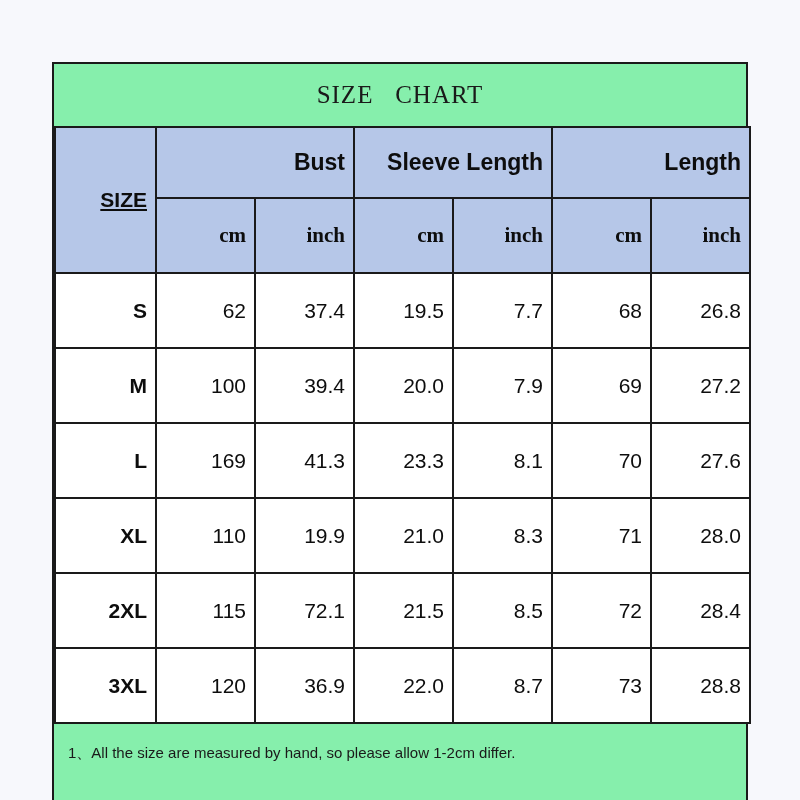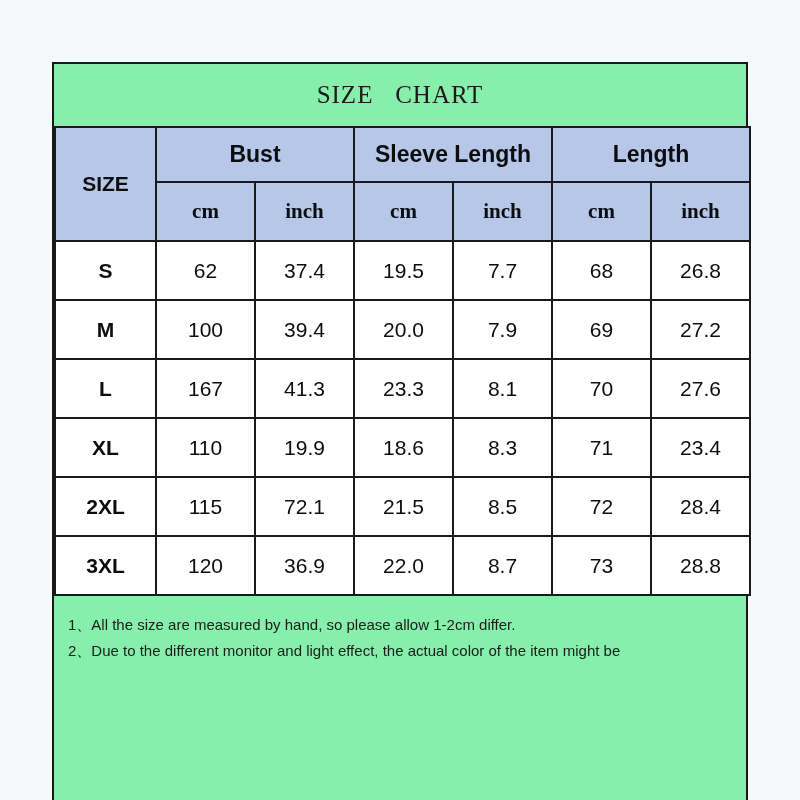--- a/index.html
+++ b/index.html
@@ -36,42 +36,43 @@
     white-space: pre;
   }
   table.size-table {
     border-collapse: collapse;
     table-layout: fixed;
     width: 100%;
   }
   table.size-table td,
   table.size-table th {
     border: 2px solid #1a1a1a;
-    text-align: center;
+    text-align: right;
     vertical-align: middle;
     color: #0d0d0d;
-    padding: 0;
+    padding: 8px;
   }
   .head-cell {
     background: #b6c7e8;
     font-weight: bold;
   }
   .group-head {
     font-size: 23px;
     height: 53px;
   }
   .unit-head {
     font-size: 21px;
     height: 57px;
     font-family: Liberation Serif, serif;
   }
   .size-head {
     font-size: 21px;
     height: 110px;
     font-weight: bold;
+    text-decoration: underline;
   }
   .data-row td {
     height: 57px;
     font-size: 21px;
     background: #ffffff;
   }
   .data-row td.size-label {
     font-weight: bold;
     font-size: 21px;
   }
@@ -145,35 +146,35 @@
         <td class="size-label">M</td>
         <td>100</td>
         <td>39.4</td>
         <td>20.0</td>
         <td>7.9</td>
         <td>69</td>
         <td>27.2</td>
       </tr>
       <tr class="data-row">
         <td class="size-label">L</td>
-        <td>167</td>
+        <td>169</td>
         <td>41.3</td>
         <td>23.3</td>
         <td>8.1</td>
         <td>70</td>
         <td>27.6</td>
       </tr>
       <tr class="data-row">
         <td class="size-label">XL</td>
         <td>110</td>
         <td>19.9</td>
-        <td>18.6</td>
+        <td>21.0</td>
         <td>8.3</td>
         <td>71</td>
-        <td>23.4</td>
+        <td>28.0</td>
       </tr>
       <tr class="data-row">
         <td class="size-label">2XL</td>
         <td>115</td>
         <td>72.1</td>
         <td>21.5</td>
         <td>8.5</td>
         <td>72</td>
         <td>28.4</td>
       </tr>
@@ -184,16 +185,15 @@
         <td>22.0</td>
         <td>8.7</td>
         <td>73</td>
         <td>28.8</td>
       </tr>
     </tbody>
   </table>
 
   <div id="note-area">
     <div class="note-line">1、All the size are measured by hand, so please allow 1-2cm differ.</div>
-    <div class="note-line">2、Due to the different monitor and light effect, the actual color of the item might be</div>
   </div>
 
 </div>
 
 </body></html>

